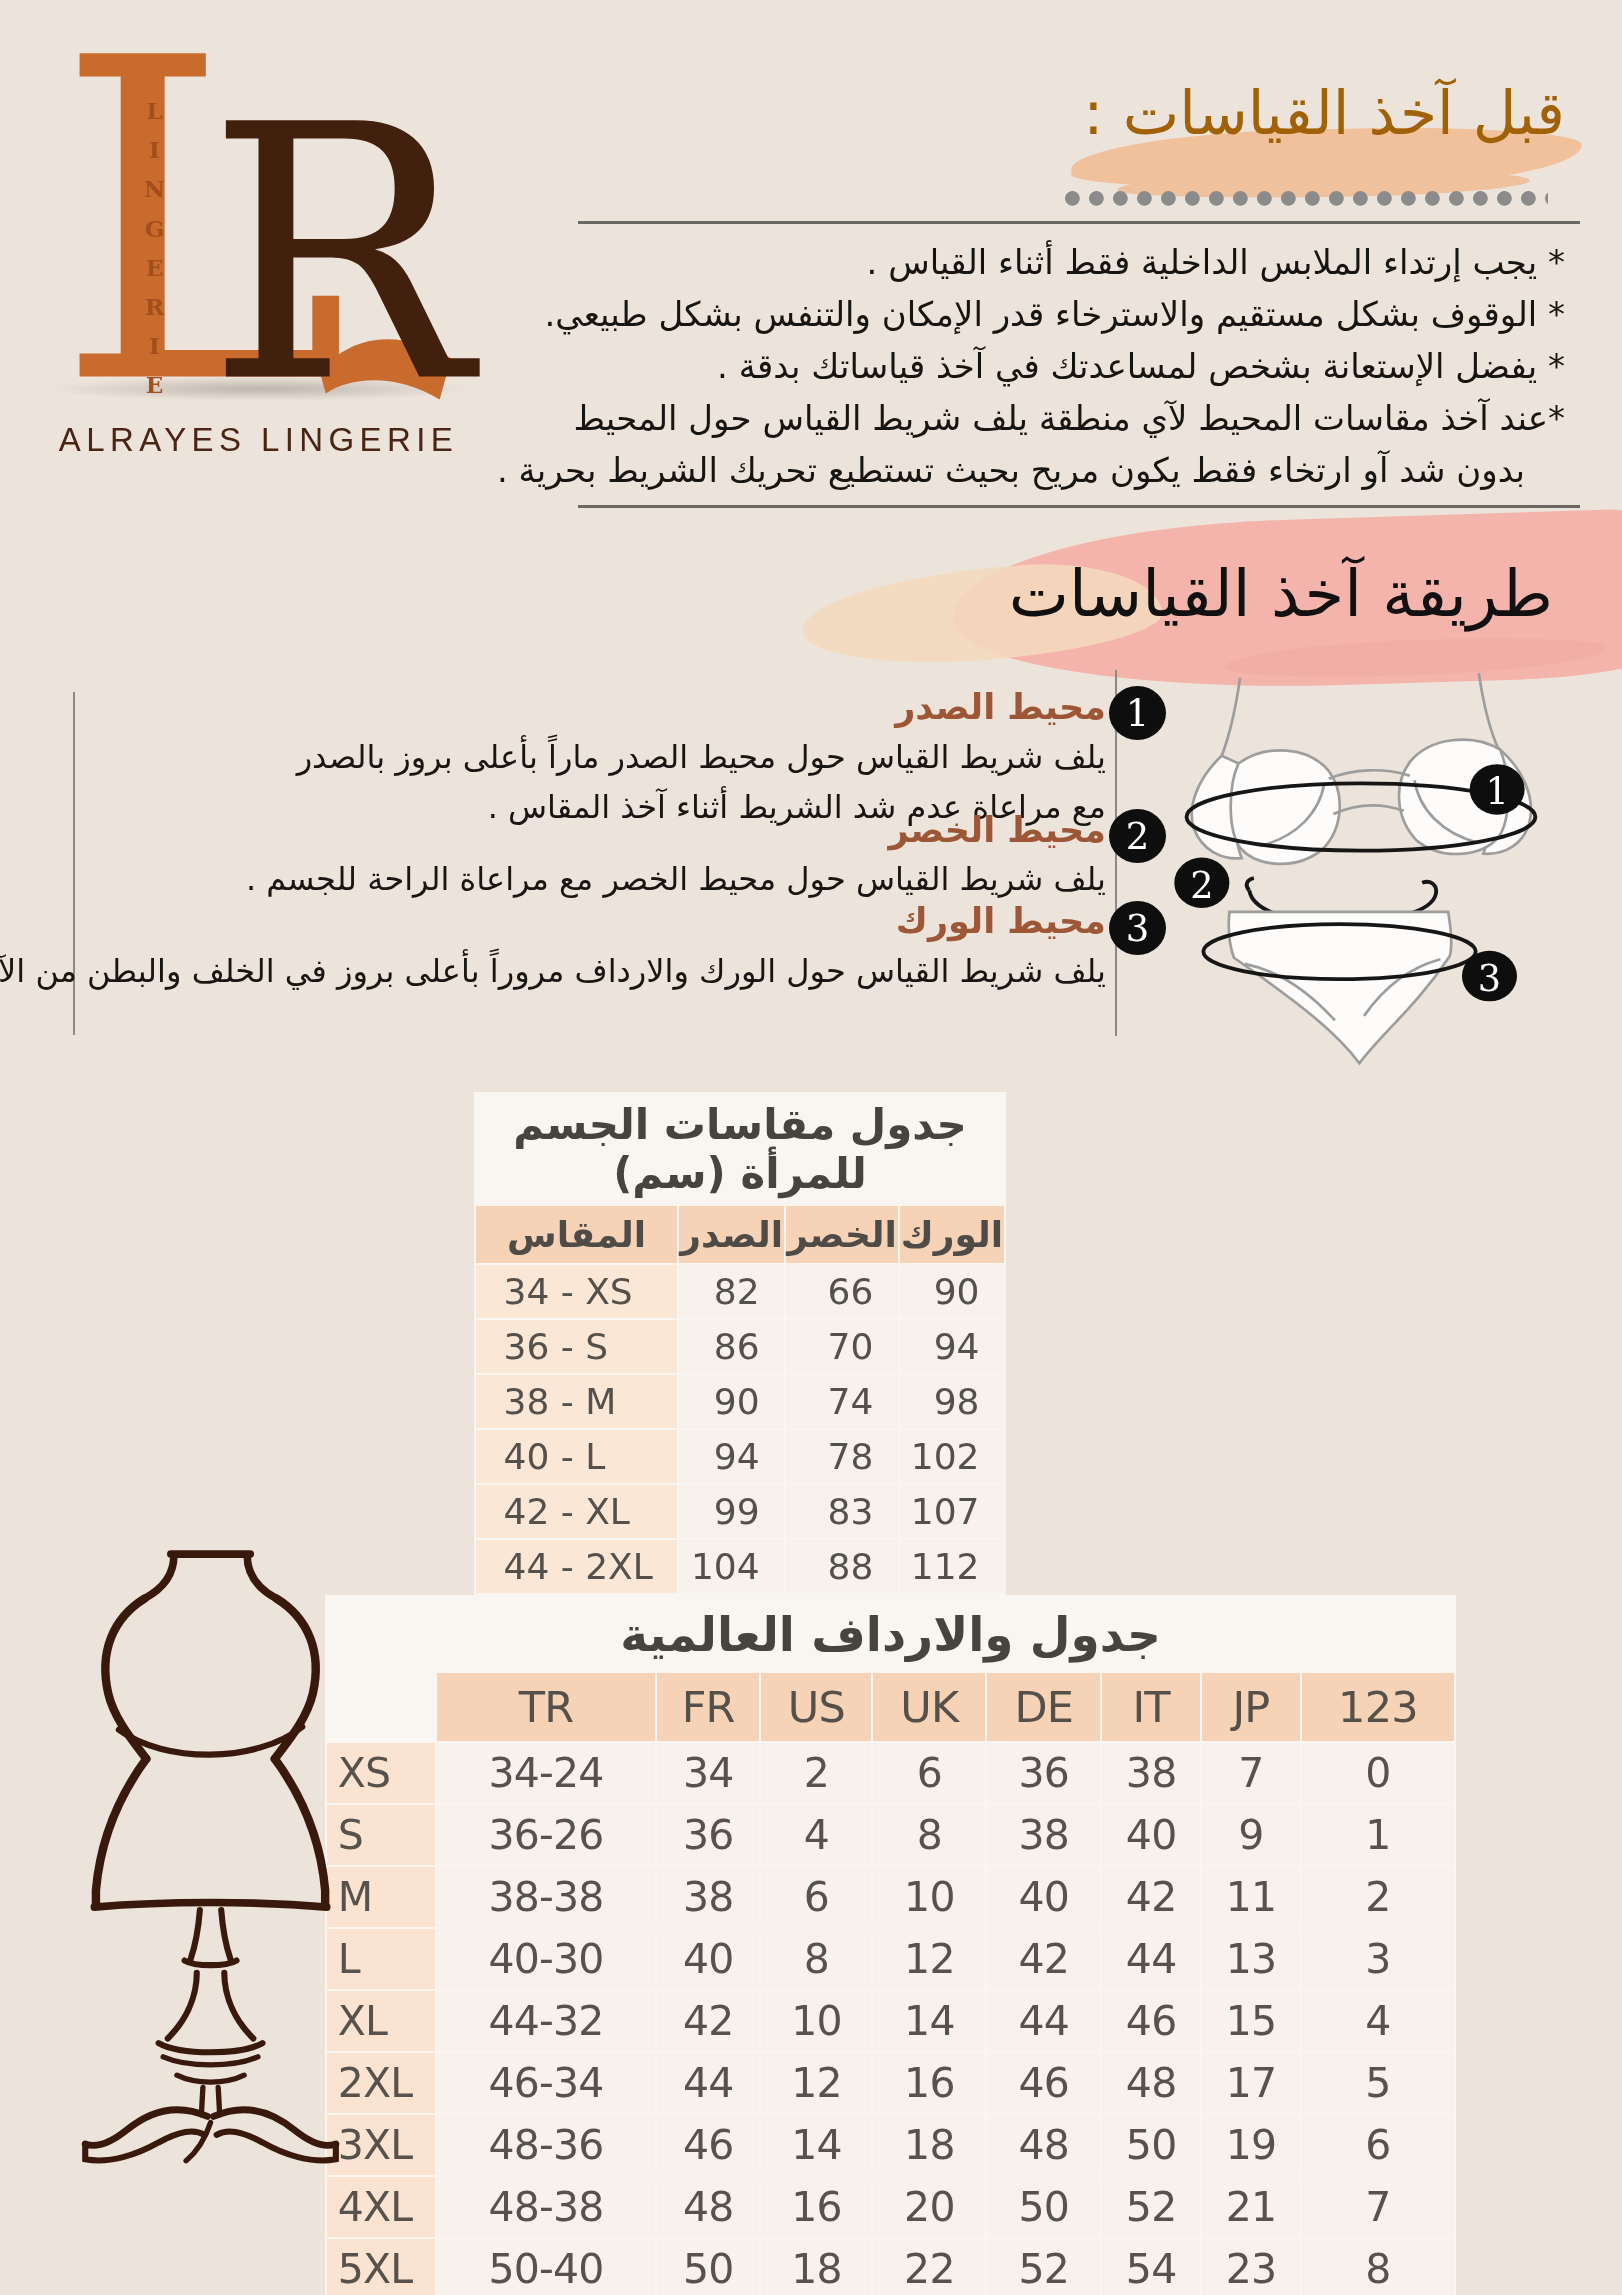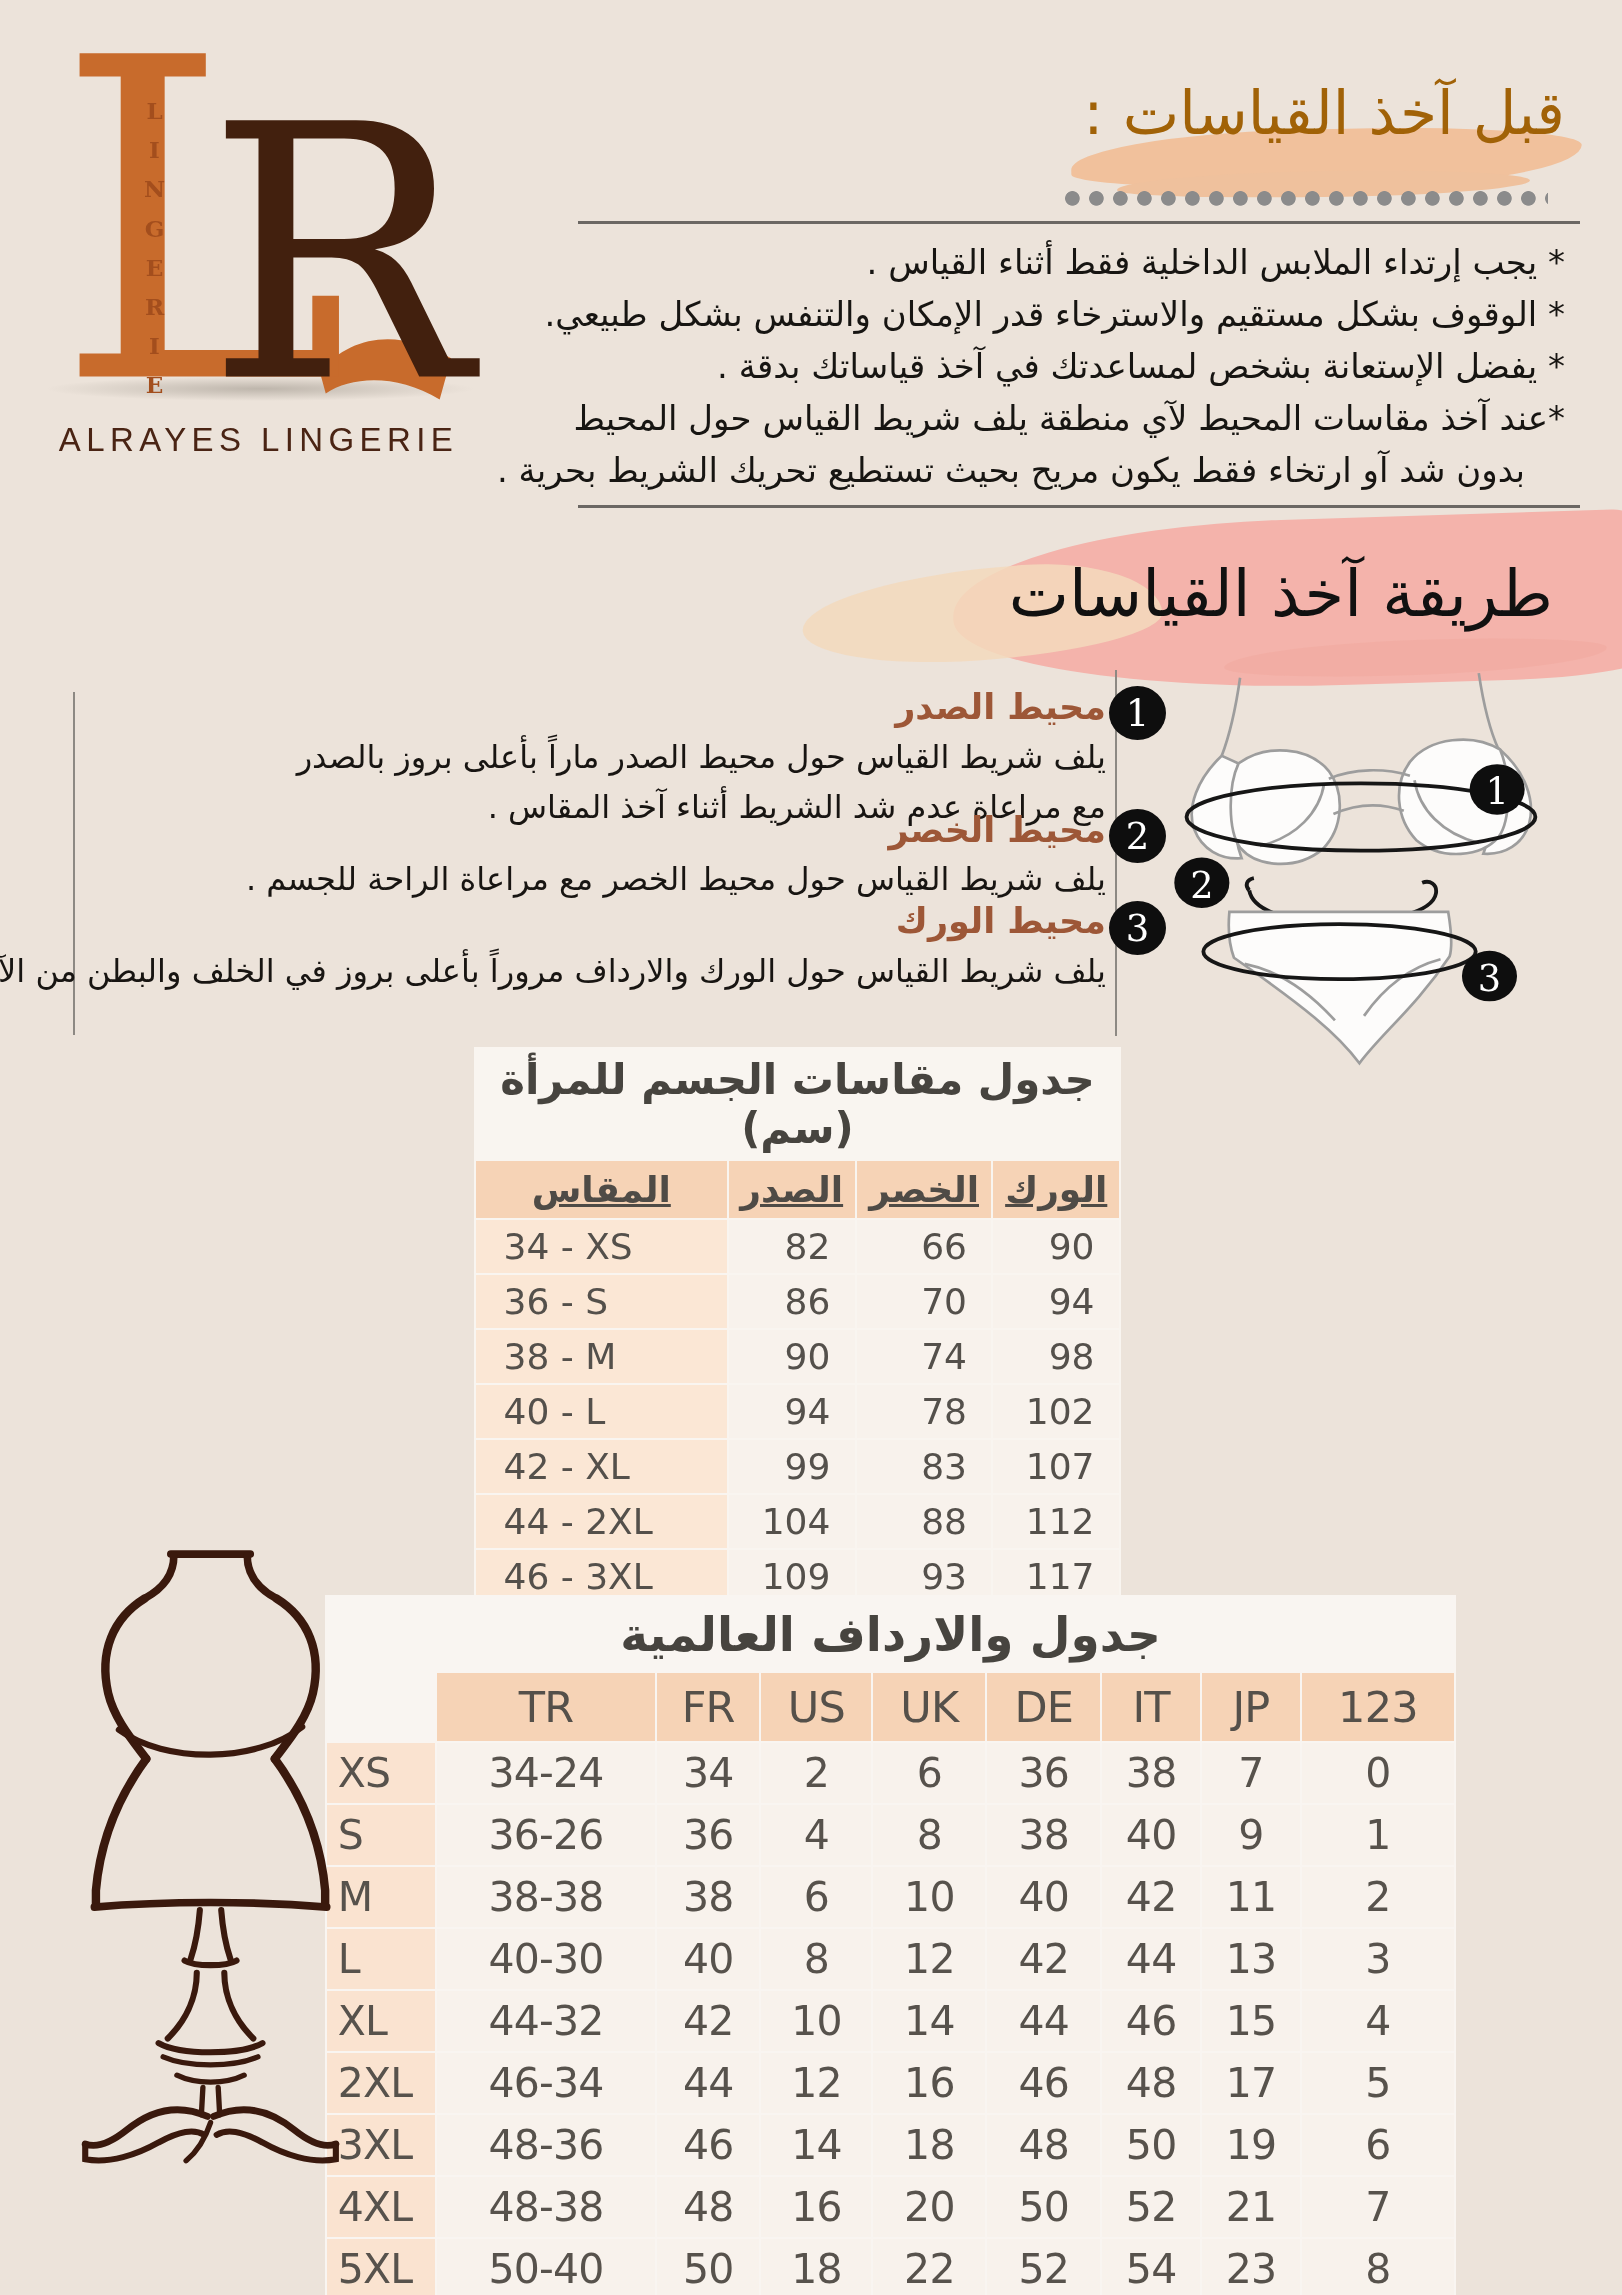--- a/index.html
+++ b/index.html
@@ -53,25 +53,25 @@
 
   .step-title{position:absolute;right:517px;direction:rtl;font-size:35px;font-weight:bold;color:#9d5737;white-space:nowrap;}
   .step-title-1{top:687px;} .step-title-2{top:810px;} .step-title-3{top:901px;}
   .step-line{position:absolute;right:517px;direction:rtl;font-size:32px;color:#181512;white-space:nowrap;}
   .step-line-1a{top:738px;} .step-line-1b{top:788px;}
   .step-line-2{top:860px;} .step-line-3{top:952px;}
 
   .diagram{position:absolute;left:1159px;top:667px;}
 
   
-  .body-table-wrap{position:absolute;left:474px;top:1047px;width:647px;background:#f9f5f0;padding-bottom:3.1px;}
+  .body-table-wrap{position:absolute;left:474px;top:1092px;width:532px;background:#f9f5f0;padding-bottom:3.1px;}
   .table-title{font-weight:bold;text-align:center;color:#47443f;direction:rtl;}
   .body-table-wrap .table-title{font-size:42px;padding:7.7px 0 6.1px 0;}
   table{border-collapse:separate;border-spacing:2.3px;width:100%;direction:ltr;}
-  .body-table th{background:#f6d3b6;color:#4f4b46;font-size:36px;font-weight:bold;height:55px;text-decoration:underline;}
+  .body-table th{background:#f6d3b6;color:#4f4b46;font-size:36px;font-weight:bold;height:55px;}
   .body-table td{background:#f8f2ec;color:#54504b;font-size:36px;height:51px;
       text-align:right;padding-right:24.5px;margin-top:43px;}
   .body-table td:first-child{background:#fbe7d5;text-align:left;padding-left:27.5px;padding-right:0;width:223px;}
 
   
   .intl-table-wrap{position:absolute;left:325px;top:1595px;width:1131px;background:#f9f5f1;}
   .intl-table-wrap .table-title{font-size:47px;padding:12.2px 0 9.2px 0;}
   .intl-table{border-spacing:2.3px;}
   .intl-table th{background:#f6d3b6;color:#55504a;font-size:43px;font-weight:normal;height:66px;letter-spacing:-0.8px;}
   .intl-table th:first-child{background:#f9f5f1;width:106px;}

